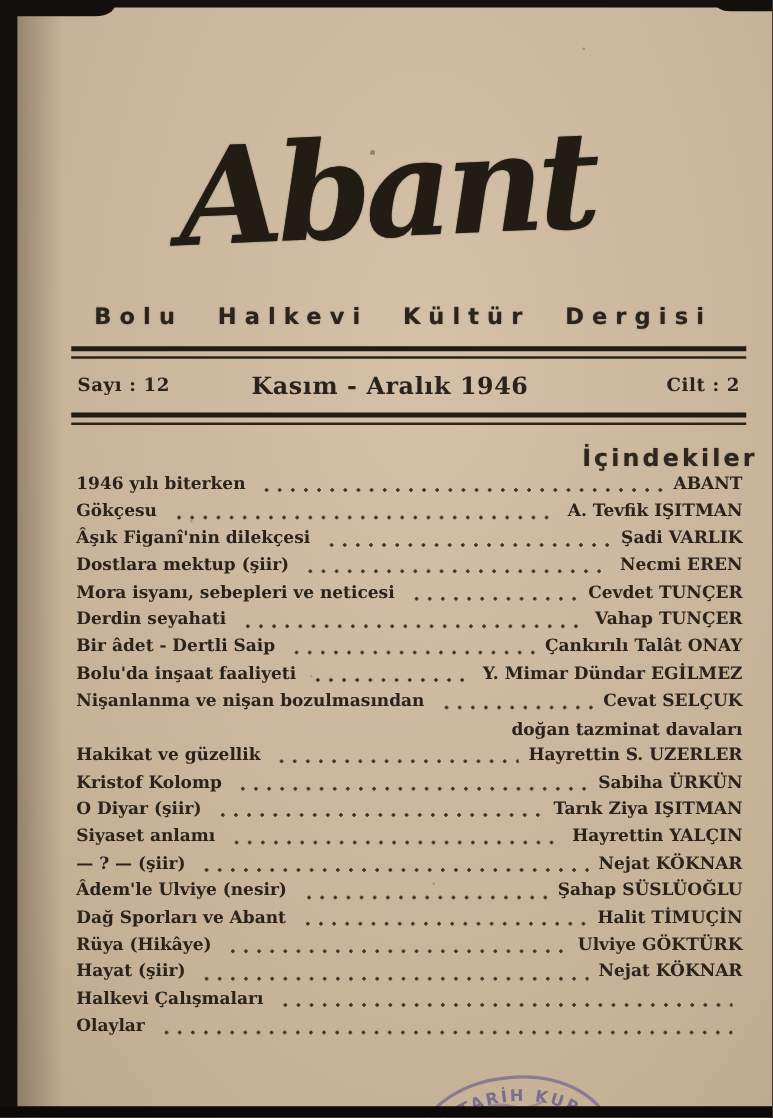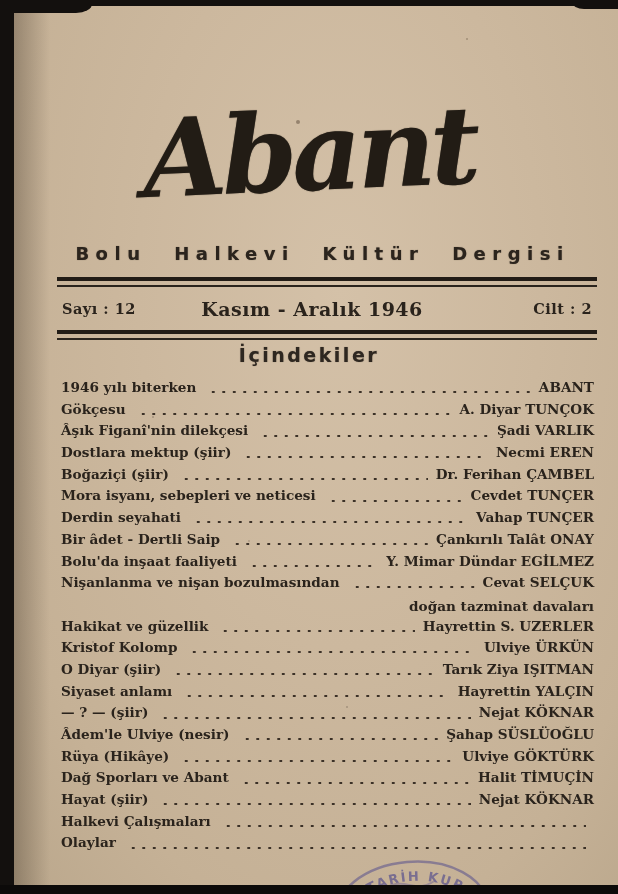--- a/index.html
+++ b/index.html
@@ -38,21 +38,21 @@
     padding-left:27px;
   }
   
   .issue-bar{position:absolute;top:277px;left:57px;right:21px;}
   .rule{height:4px;border-top:4px solid #221c16;border-bottom:2px solid #2a241d;}
   .issue-row{position:relative;height:43px;display:flex;align-items:center;justify-content:space-between;padding:0 5px;}
   .issue-left,.issue-right{font-size:14.5px;font-weight:bold;letter-spacing:.5px;}
   .issue-center{position:absolute;left:0;right:30px;text-align:center;font-size:19px;font-weight:bold;letter-spacing:.5px;}
   
   .toc-heading{
-    position:absolute;top:344px;left:0;right:0;margin:0;text-align:center;
+    position:absolute;top:344px;left:0;right:0;margin:12px;text-align:right;
     font-family:"DejaVu Sans", sans-serif;font-weight:bold;font-size:19px;
     letter-spacing:2.5px;color:#2e2720;text-shadow:0 0 1px rgba(30,24,18,.45);
   }
   .toc{position:absolute;top:379px;left:61px;right:24px;font-size:13.6px;font-weight:bold;color:#2a231c;}
   .toc-row{display:flex;align-items:baseline;height:21.7px;}
   .toc-title{white-space:nowrap;}
   .toc-leader{
     flex:1 1 auto;align-self:stretch;margin:0 8px 0 10px;
     background-image:radial-gradient(circle, rgba(52,42,33,.95) 1.15px, rgba(52,42,33,0) 1.5px);
     background-size:10.5px 6px;background-repeat:repeat-x;
@@ -96,40 +96,35 @@
   <div class="toc">
     <div class="toc-row">
       <span class="toc-title">1946 yılı biterken</span>
       <span class="toc-leader"></span>
       <span class="toc-author">ABANT</span>
     </div>
 
     <div class="toc-row">
       <span class="toc-title">Gökçesu</span>
       <span class="toc-leader"></span>
-      <span class="toc-author">A. Diyar TUNÇOK</span>
+      <span class="toc-author">A. Tevfik IŞITMAN</span>
     </div>
 
     <div class="toc-row">
       <span class="toc-title">Âşık Figanî'nin dilekçesi</span>
       <span class="toc-leader"></span>
       <span class="toc-author">Şadi VARLIK</span>
     </div>
 
     <div class="toc-row">
       <span class="toc-title">Dostlara mektup (şiir)</span>
       <span class="toc-leader"></span>
       <span class="toc-author">Necmi EREN</span>
     </div>
 
-    <div class="toc-row">
-      <span class="toc-title">Boğaziçi (şiir)</span>
-      <span class="toc-leader"></span>
-      <span class="toc-author">Dr. Ferihan ÇAMBEL</span>
-    </div>
 
     <div class="toc-row">
       <span class="toc-title">Mora isyanı, sebepleri ve neticesi</span>
       <span class="toc-leader"></span>
       <span class="toc-author">Cevdet TUNÇER</span>
     </div>
 
     <div class="toc-row">
       <span class="toc-title">Derdin seyahati</span>
       <span class="toc-leader"></span>
@@ -156,21 +151,21 @@
   <div class="toc-line2">doğan tazminat davaları</div>
     <div class="toc-row">
       <span class="toc-title">Hakikat ve güzellik</span>
       <span class="toc-leader"></span>
       <span class="toc-author">Hayrettin S. UZERLER</span>
     </div>
 
     <div class="toc-row">
       <span class="toc-title">Kristof Kolomp</span>
       <span class="toc-leader"></span>
-      <span class="toc-author">Ulviye ÜRKÜN</span>
+      <span class="toc-author">Sabiha ÜRKÜN</span>
     </div>
 
     <div class="toc-row">
       <span class="toc-title">O Diyar (şiir)</span>
       <span class="toc-leader"></span>
       <span class="toc-author">Tarık Ziya IŞITMAN</span>
     </div>
 
     <div class="toc-row">
       <span class="toc-title">Siyaset anlamı</span>
@@ -184,29 +179,29 @@
       <span class="toc-author">Nejat KÖKNAR</span>
     </div>
 
     <div class="toc-row">
       <span class="toc-title">Âdem'le Ulviye (nesir)</span>
       <span class="toc-leader"></span>
       <span class="toc-author">Şahap SÜSLÜOĞLU</span>
     </div>
 
     <div class="toc-row">
+      <span class="toc-title">Dağ Sporları ve Abant</span>
+      <span class="toc-leader"></span>
+      <span class="toc-author">Halit TİMUÇİN</span>
+    </div>
+
+    <div class="toc-row">
       <span class="toc-title">Rüya (Hikâye)</span>
       <span class="toc-leader"></span>
       <span class="toc-author">Ulviye GÖKTÜRK</span>
-    </div>
-
-    <div class="toc-row">
-      <span class="toc-title">Dağ Sporları ve Abant</span>
-      <span class="toc-leader"></span>
-      <span class="toc-author">Halit TİMUÇİN</span>
     </div>
 
     <div class="toc-row">
       <span class="toc-title">Hayat (şiir)</span>
       <span class="toc-leader"></span>
       <span class="toc-author">Nejat KÖKNAR</span>
     </div>
 
     <div class="toc-row">
       <span class="toc-title">Halkevi Çalışmaları</span>

